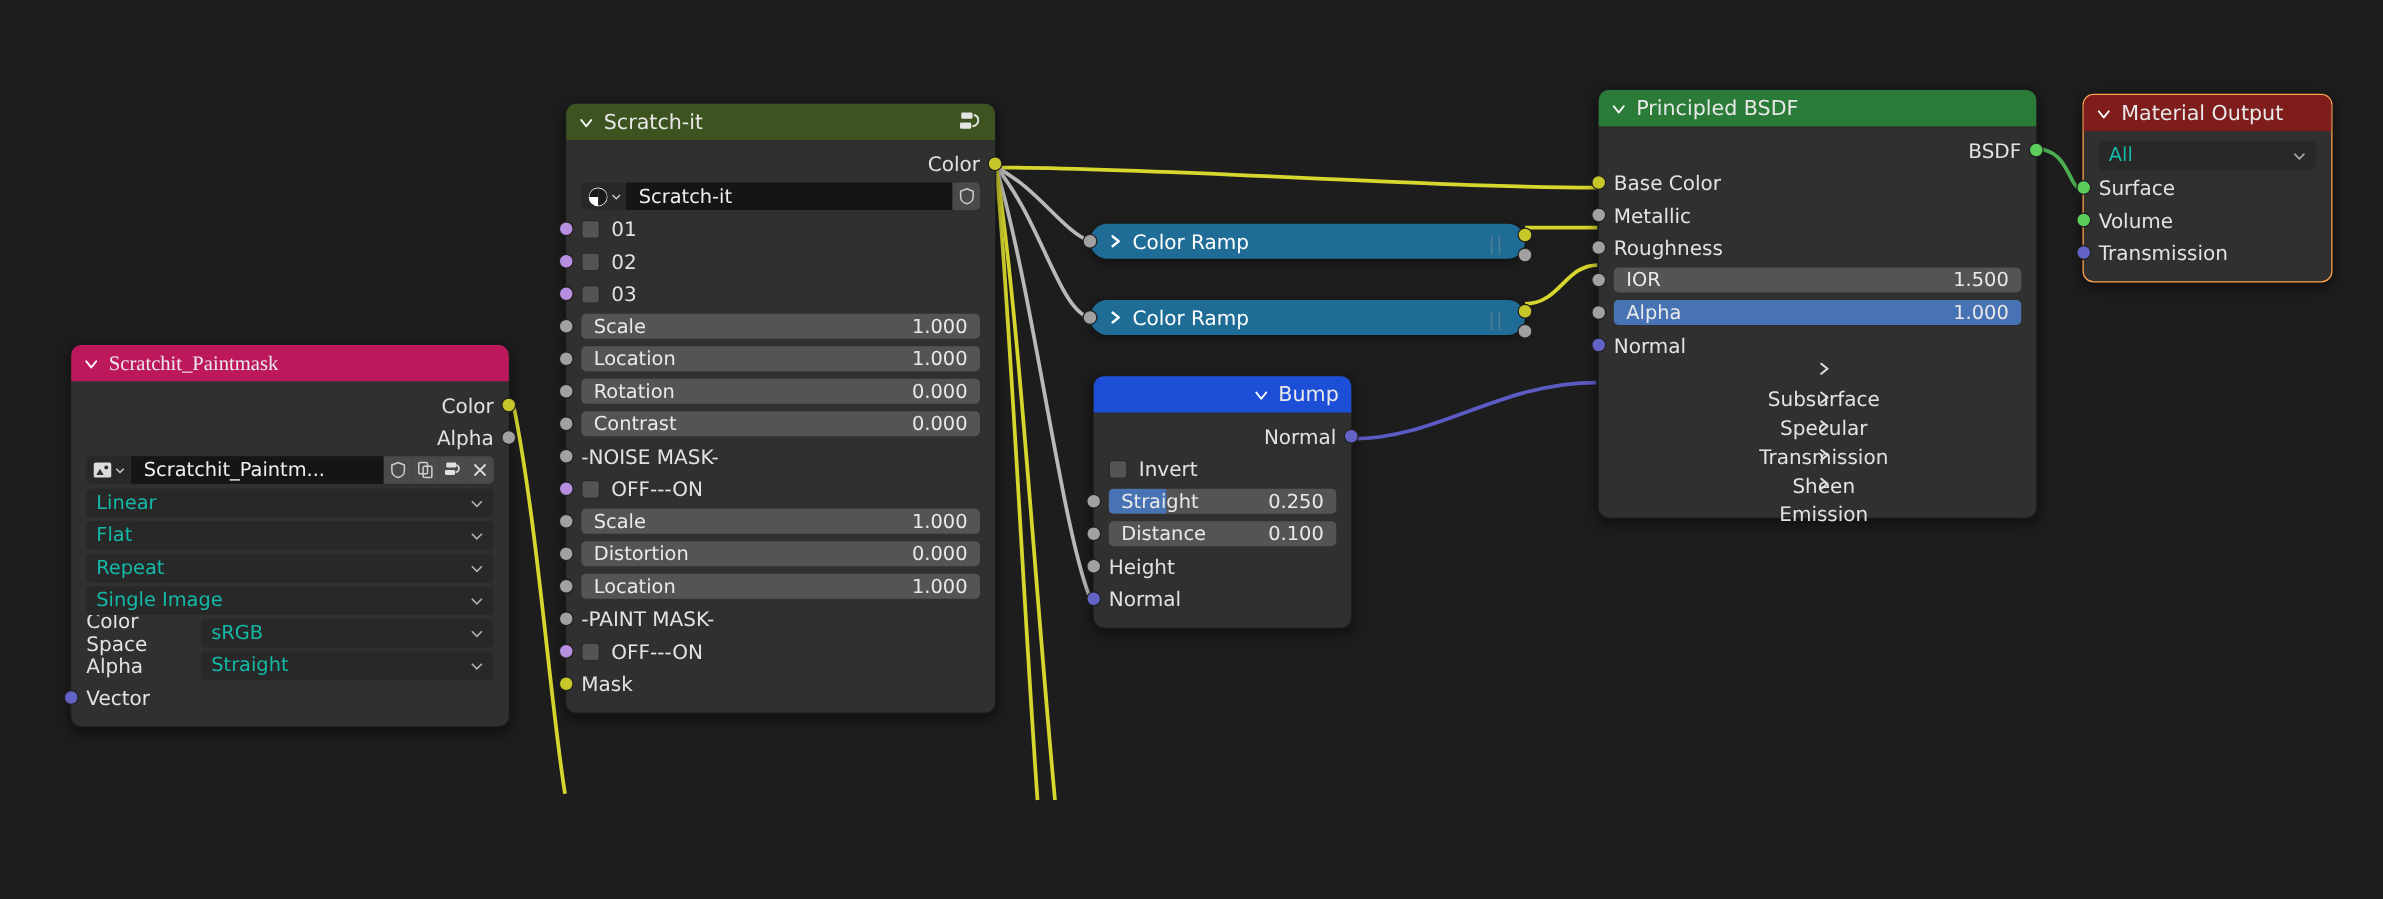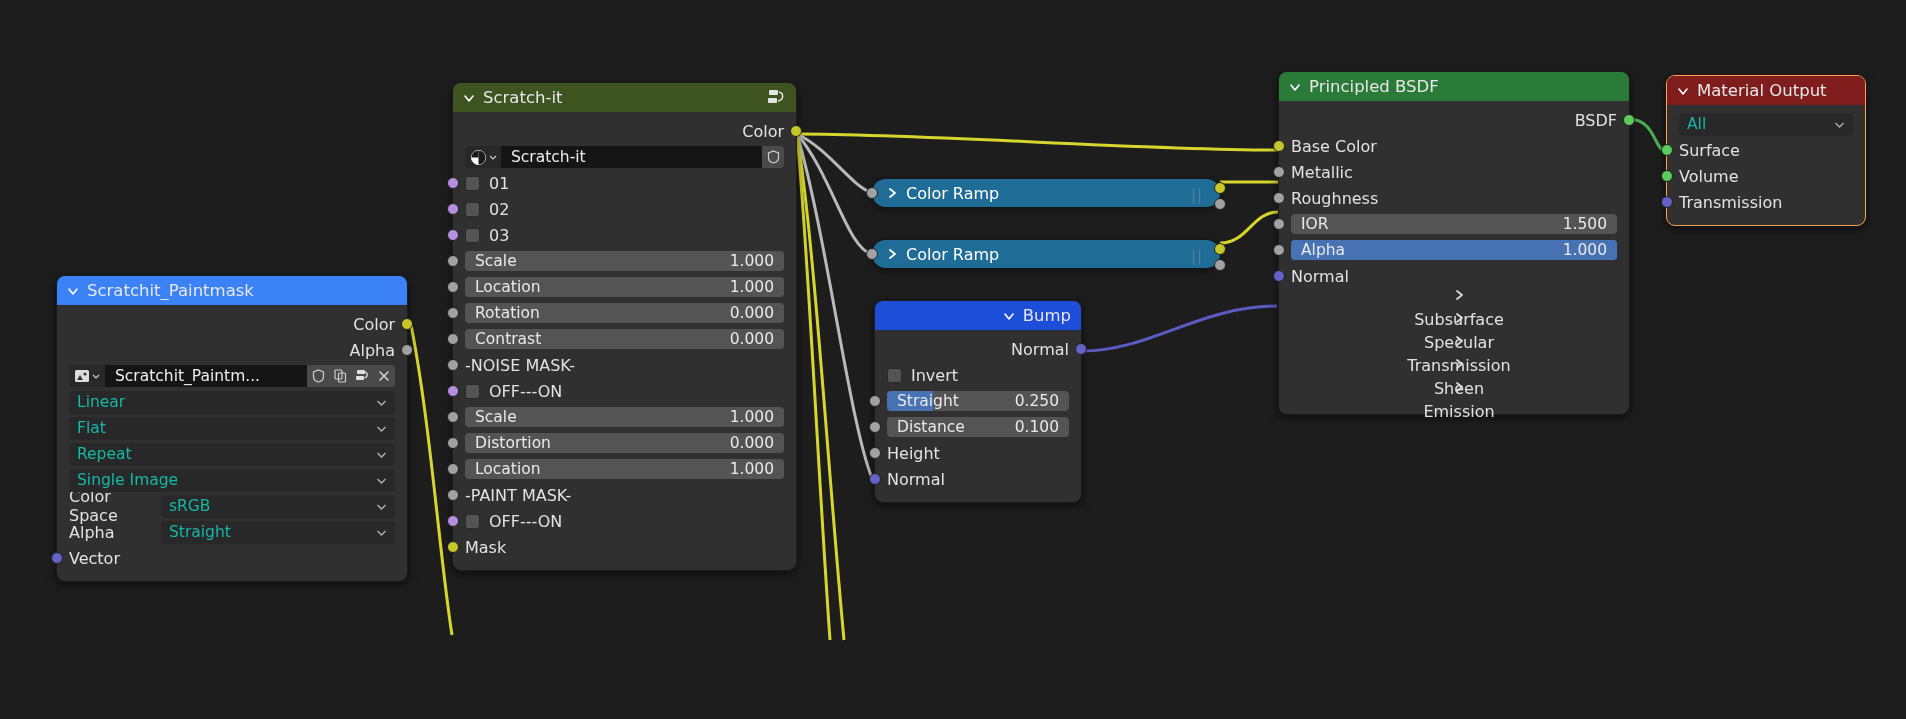--- a/index.html
+++ b/index.html
@@ -98,21 +98,21 @@
     <path d="M1220 182 C 1245 182 1255 182 1278 182" stroke="#d6d62f" stroke-width="3" fill="none"></path>
 
     <path d="M1220 243 C 1248 243 1252 212 1278 212" stroke="#d6d62f" stroke-width="3" fill="none"></path>
 
     <path d="M1082 351 C 1150 351 1200 306 1277 306" stroke="#5b5bc4" stroke-width="3" fill="none"></path>
 
     <path d="M1629 119 C 1655 119 1655 151 1665 151" stroke="#4caf50" stroke-width="3" fill="none"></path>
   </svg>
 
   <div class="node" style="left:56px;top:275px;width:352px;">
-    <div class="hdr" style="background:#3b82f6;">
+    <div class="hdr" style="background:#be185d;font-family:Liberation Serif, serif;">
       <span class="chev">
         <svg viewBox="0 0 12 12">
             <path d="M2 4 L6 9 L10 4" stroke="#fff" stroke-width="1.6" fill="none" stroke-linecap="round" stroke-linejoin="round"></path>
           </svg>
       </span>
       <span class="ttl">Scratchit_Paintmask</span>
     </div>
     <div class="body">
       <div class="row out">
         <span>Color</span>

